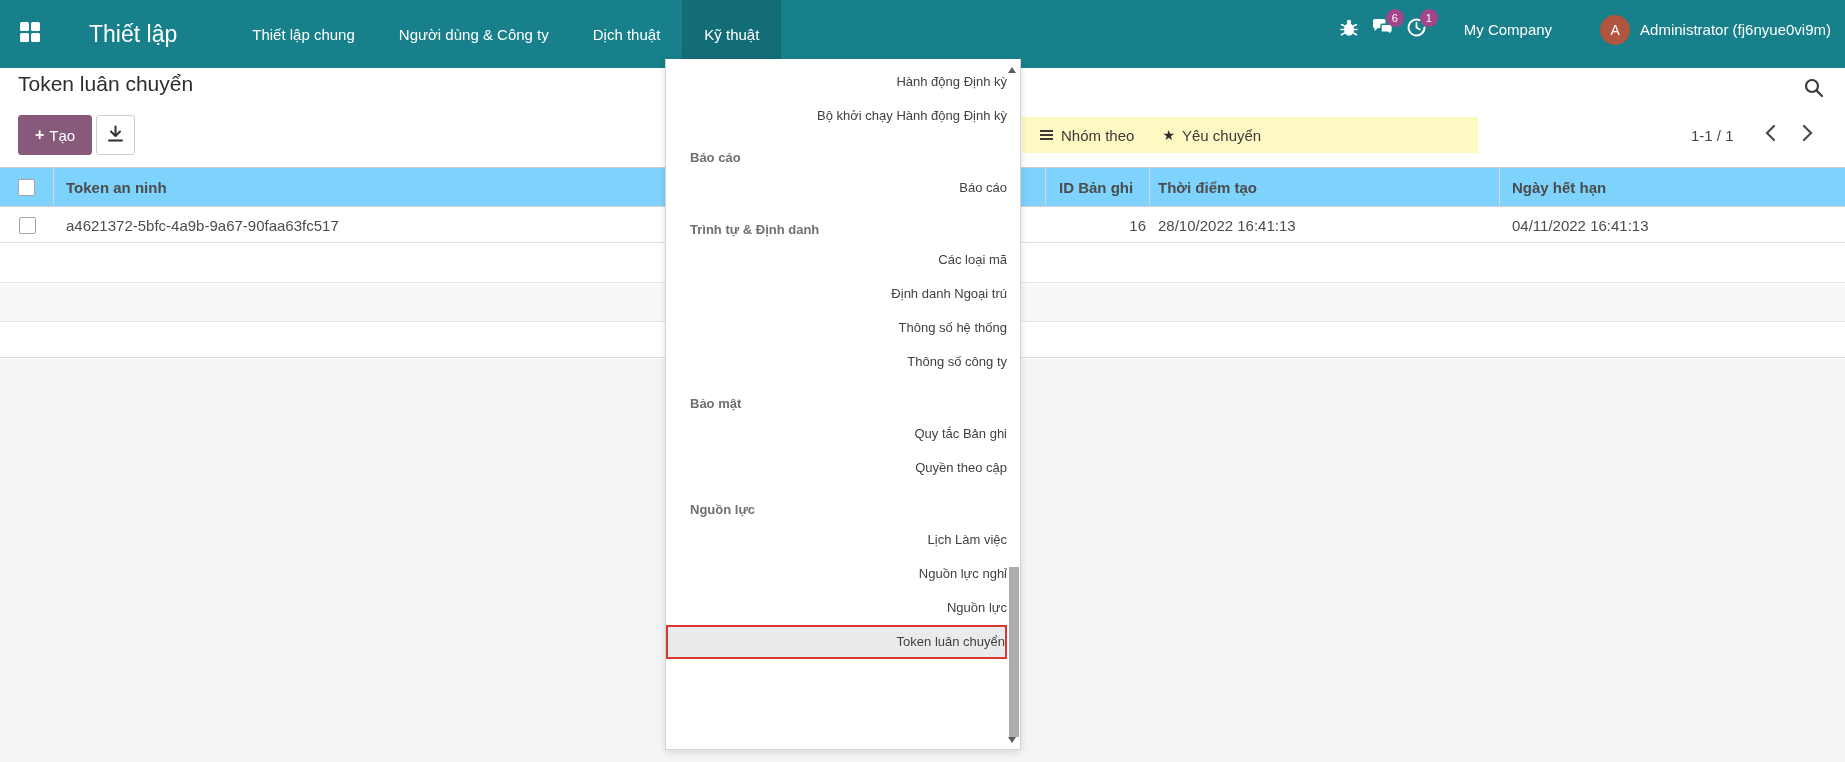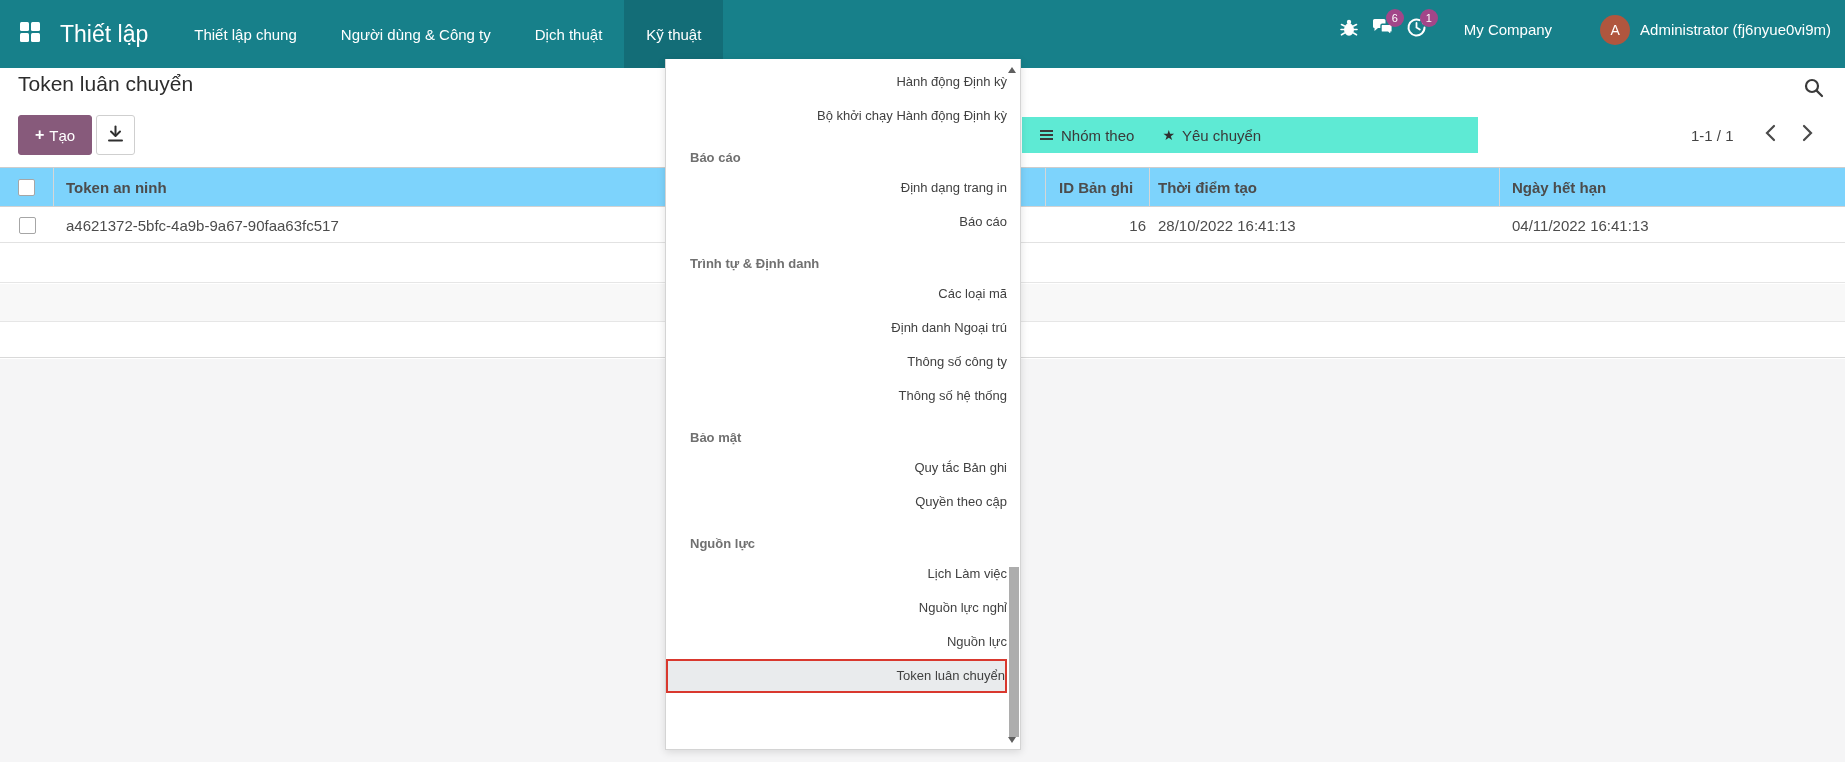--- a/index.html
+++ b/index.html
@@ -8,41 +8,41 @@
     --primary:#875a7b;
     --badge:#a24689;
     --avatar:#b0563e;
     --highlight:#d9382e;
   }
   *{box-sizing:border-box;margin:0;padding:0;}
   body{font-family:"Liberation Sans","DejaVu Sans",sans-serif;background:#fff;}
   .canvas{position:relative;width:1845px;height:762px;background:#fff;overflow:hidden;}
 
   
-  .navbar{position:absolute;left:0;top:0;width:1845px;height:68px;background:var(--navbar-bg);display:flex;align-items:stretch;color:#fff;}
+  .navbar{position:absolute;left:0;top:0;width:1845px;height:68px;background:var(--navbar-bg);display:flex;align-items:stretch;color:#fff;gap:29px;}
   .apps-btn{display:flex;align-items:center;padding:0 0 0 18px;cursor:pointer;}
   .brand{display:flex;align-items:center;font-size:23px;padding:0 0 0 18px;font-weight:400;cursor:pointer;}
   .nav-menu{display:flex;align-items:stretch;margin-left:24px;text-align:right;}
   .nav-item{display:flex;align-items:center;padding:0 22px;font-size:15px;cursor:pointer;white-space:nowrap;}
   .nav-item.active{background:var(--navbar-active);}
   .nav-right{position:absolute;right:14px;top:0;height:59px;display:flex;align-items:center;}
   .icon-btn{position:relative;display:flex;align-items:center;justify-content:center;width:34px;height:59px;cursor:pointer;}
   .badge{position:absolute;top:9px;right:-4px;min-width:18px;height:18px;border-radius:9px;background:var(--badge);color:#fff;font-size:11px;display:flex;align-items:center;justify-content:center;padding:0 4px;}
   .company{font-size:15px;margin:0 0 0 30px;cursor:pointer;white-space:nowrap;}
   .user{display:flex;align-items:center;margin-left:48px;cursor:pointer;}
   .avatar{width:30px;height:30px;border-radius:50%;background:var(--avatar);color:#fff;font-size:14px;display:flex;align-items:center;justify-content:center;margin-right:10px;}
   .user-name{font-size:15px;white-space:nowrap;}
 
   
   .page-title{position:absolute;left:18px;top:72px;font-size:21px;color:#2d2d2d;}
   .btn-create{position:absolute;left:18px;top:115px;width:74px;height:40px;background:var(--primary);color:#fff;border:1px solid var(--primary);border-radius:3px;font-size:15px;display:flex;align-items:center;justify-content:center;cursor:pointer;font-family:inherit;}
   .btn-create .plus{font-weight:bold;font-size:16px;margin-right:5px;}
   .btn-download{position:absolute;left:96px;top:115px;width:39px;height:40px;background:#fff;border:1px solid #cfcfcf;border-radius:3px;display:flex;align-items:center;justify-content:center;cursor:pointer;}
   .search-icon{position:absolute;left:1803px;top:77px;cursor:pointer;}
-  .filter-band{position:absolute;left:1022px;top:117px;width:456px;height:36px;background:#5eead4;display:flex;align-items:center;}
+  .filter-band{position:absolute;left:1022px;top:117px;width:456px;height:36px;background:#fef9c3;display:flex;align-items:center;}
   .filter-btn{display:flex;align-items:center;font-size:15px;color:#3a3a3a;cursor:pointer;margin-left:8px;padding:0 10px;height:100%;}
   .filter-btn .gi{margin-right:7px;display:flex;align-items:center;}
   .filter-btn .star{margin-right:7px;font-size:14px;color:#2f2f2f;}
   .pager-text{position:absolute;left:1691px;top:117px;height:36px;display:flex;align-items:center;font-size:15px;color:#444;}
   .pager-prev{position:absolute;left:1756px;top:117px;width:28px;height:36px;display:flex;align-items:center;justify-content:center;cursor:pointer;}
   .pager-next{position:absolute;left:1793px;top:117px;width:28px;height:36px;display:flex;align-items:center;justify-content:center;cursor:pointer;}
 
   
   .thead{position:absolute;left:0;top:167px;width:1845px;height:40px;background:#7dd3fc;border-top:1px solid #cdcdcd;border-bottom:1px solid #d2d2d2;display:flex;font-size:15px;font-weight:bold;color:#4c4c4c;}
   .th{display:flex;align-items:center;border-right:1px solid #d6d6d6;height:100%;}
@@ -217,27 +217,26 @@
   <div class="stripe stripe-1"></div>
   <div class="stripe stripe-2"></div>
   <div class="stripe stripe-3"></div>
   <div class="page-rest"></div>
 
   <div class="dropdown">
     <div class="dropdown-list" id="dropdown-list">
         <div class="menu-item">Hành động Định kỳ</div>
         <div class="menu-item">Bộ khởi chạy Hành động Định kỳ</div>
         <div class="menu-section">Báo cáo</div>
-        <div class="menu-item">Định dạng trang in</div>
         <div class="menu-item">Báo cáo</div>
         <div class="menu-section">Trình tự &amp; Định danh</div>
         <div class="menu-item">Các loại mã</div>
         <div class="menu-item">Định danh Ngoại trú</div>
+        <div class="menu-item">Thông số hệ thống</div>
         <div class="menu-item">Thông số công ty</div>
-        <div class="menu-item">Thông số hệ thống</div>
         <div class="menu-section">Bảo mật</div>
         <div class="menu-item">Quy tắc Bản ghi</div>
         <div class="menu-item">Quyền theo cập</div>
         <div class="menu-section">Nguồn lực</div>
         <div class="menu-item">Lịch Làm việc</div>
         <div class="menu-item">Nguồn lực nghỉ</div>
         <div class="menu-item">Nguồn lực</div>
         <div class="menu-item highlighted">Token luân chuyển</div>
       </div>
     <div class="sb-up"></div>

